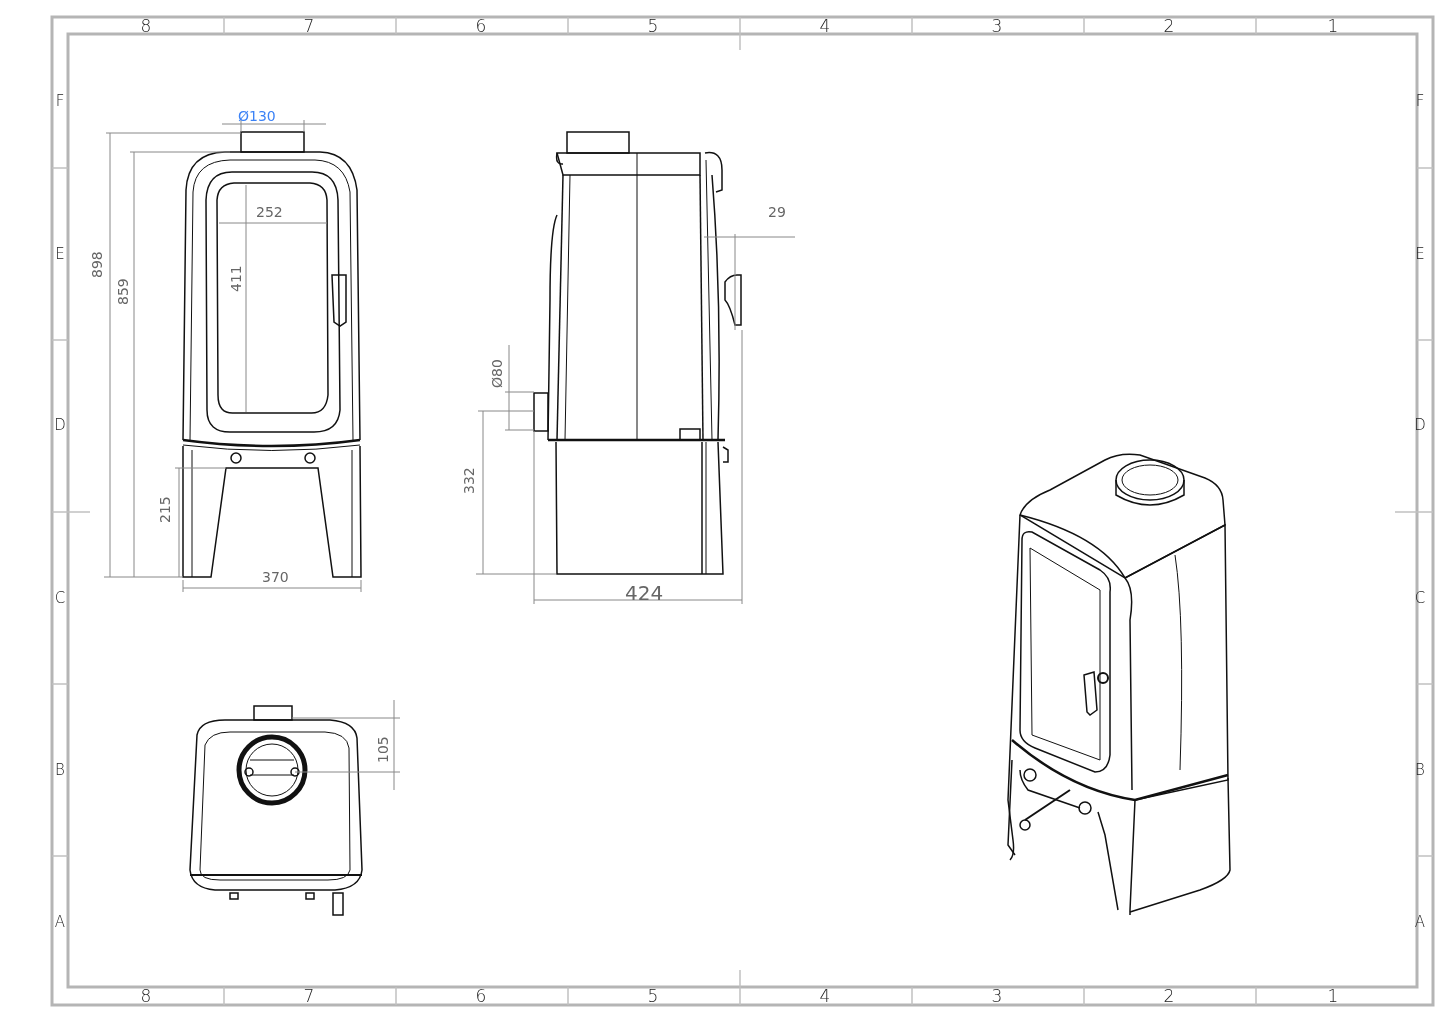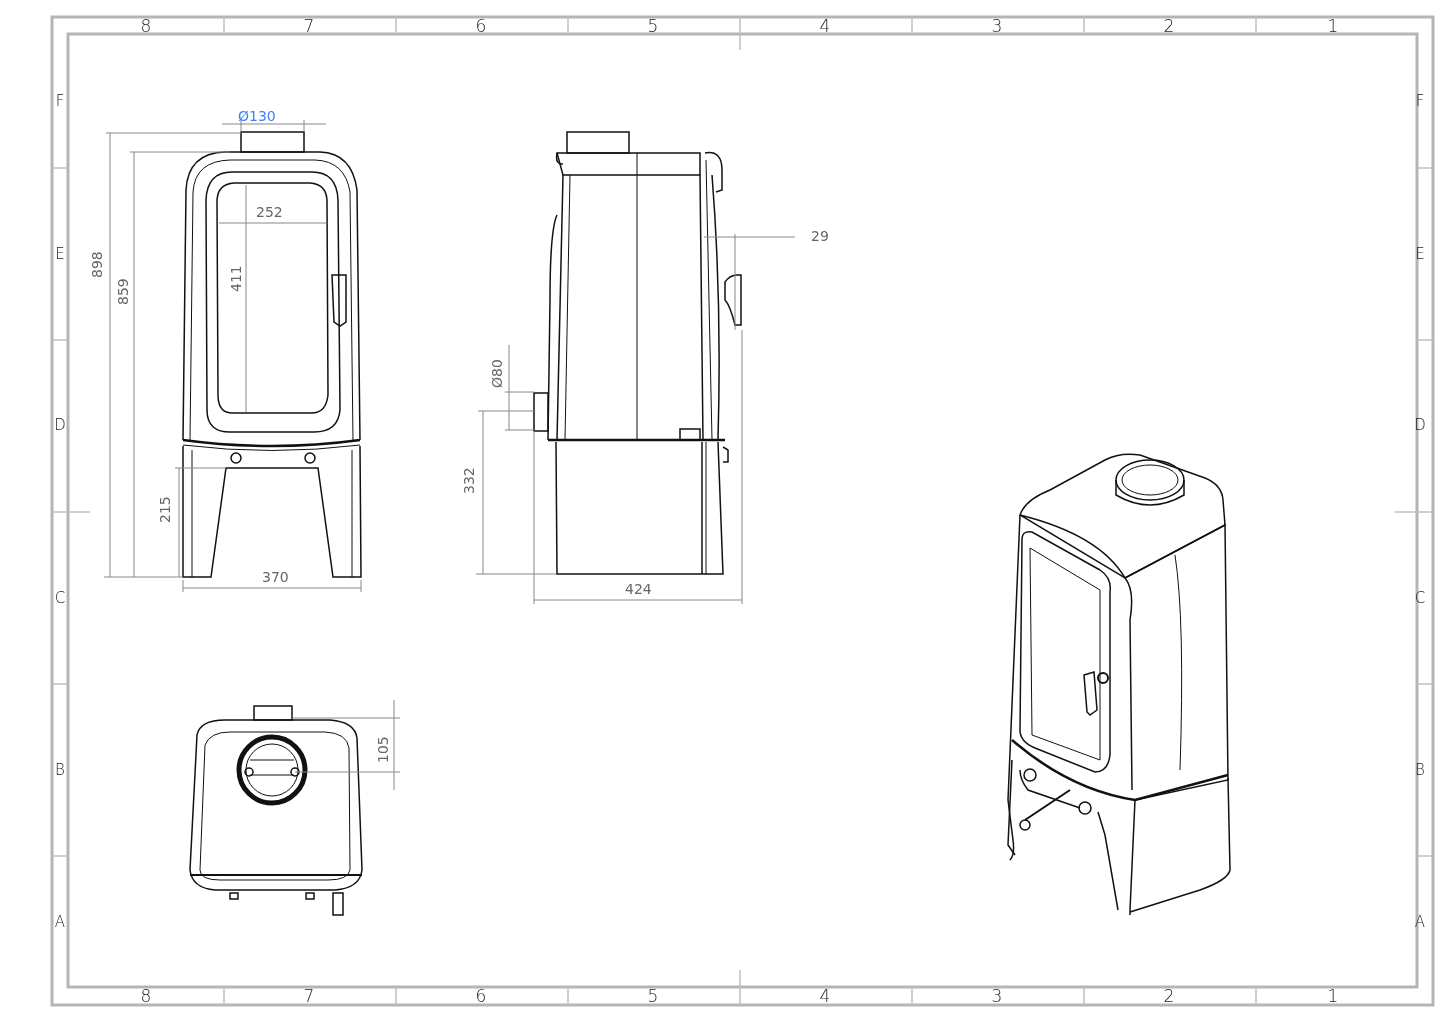--- a/index.html
+++ b/index.html
@@ -218,19 +218,19 @@
   <span class="zone-label side" style="left:1420px;top:922px;">A</span>
 
   <span style="position:absolute;left:238px;top:108px;font-size:14px;color:#3b82f6;">Ø130</span>
   <span style="position:absolute;left:89px;top:278px;font-size:14px;color:#666;transform:rotate(-90deg);transform-origin:left top;">898</span>
   <span style="position:absolute;left:115px;top:305px;font-size:14px;color:#666;transform:rotate(-90deg);transform-origin:left top;">859</span>
   <span style="position:absolute;left:256px;top:204px;font-size:14px;color:#666;">252</span>
   <span style="position:absolute;left:228px;top:292px;font-size:14px;color:#666;transform:rotate(-90deg);transform-origin:left top;">411</span>
   <span style="position:absolute;left:157px;top:523px;font-size:14px;color:#666;transform:rotate(-90deg);transform-origin:left top;">215</span>
   <span style="position:absolute;left:262px;top:569px;font-size:14px;color:#666;">370</span>
 
-  <span style="position:absolute;left:768px;top:228px;font-size:14px;color:#666;margin-left:43px;">29</span>
+  <span style="position:absolute;left:768px;top:204px;font-size:14px;color:#666;">29</span>
   <span style="position:absolute;left:489px;top:388px;font-size:14px;color:#666;transform:rotate(-90deg);transform-origin:left top;">Ø80</span>
   <span style="position:absolute;left:461px;top:494px;font-size:14px;color:#666;transform:rotate(-90deg);transform-origin:left top;">332</span>
-  <span style="position:absolute;left:625px;top:581px;font-size:14px;color:#666;">424</span>
+  <span style="position:absolute;left:625px;top:581px;font-size:20px;color:#666;">424</span>
 
   <span style="position:absolute;left:375px;top:763px;font-size:14px;color:#666;transform:rotate(-90deg);transform-origin:left top;">105</span>
 </div>
 
 </body></html>

